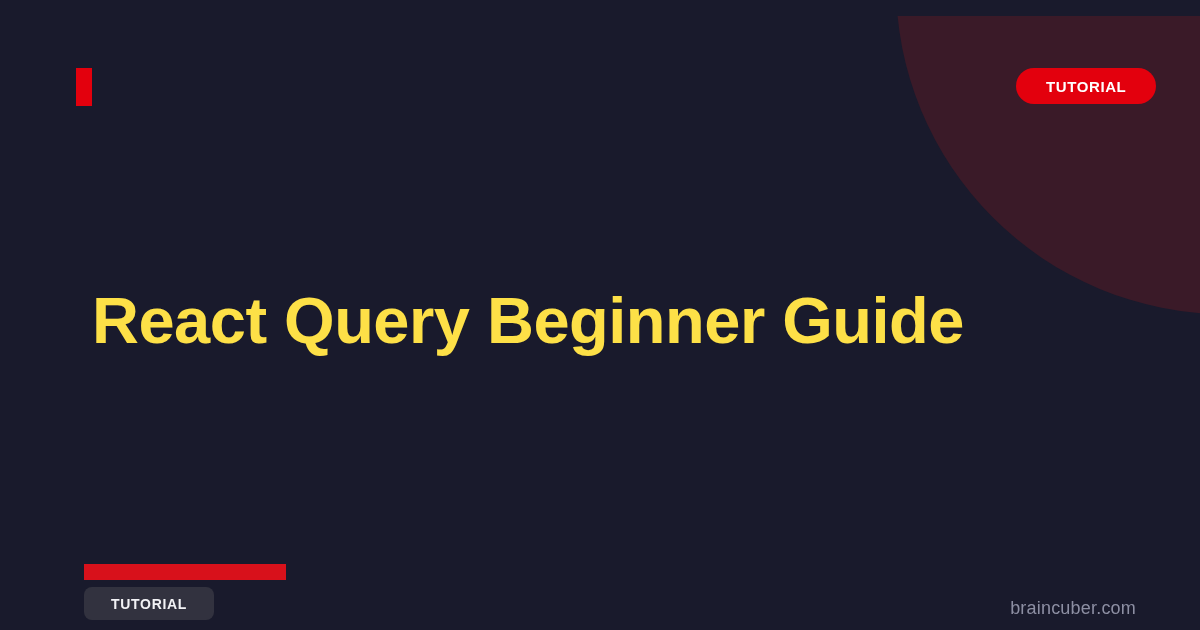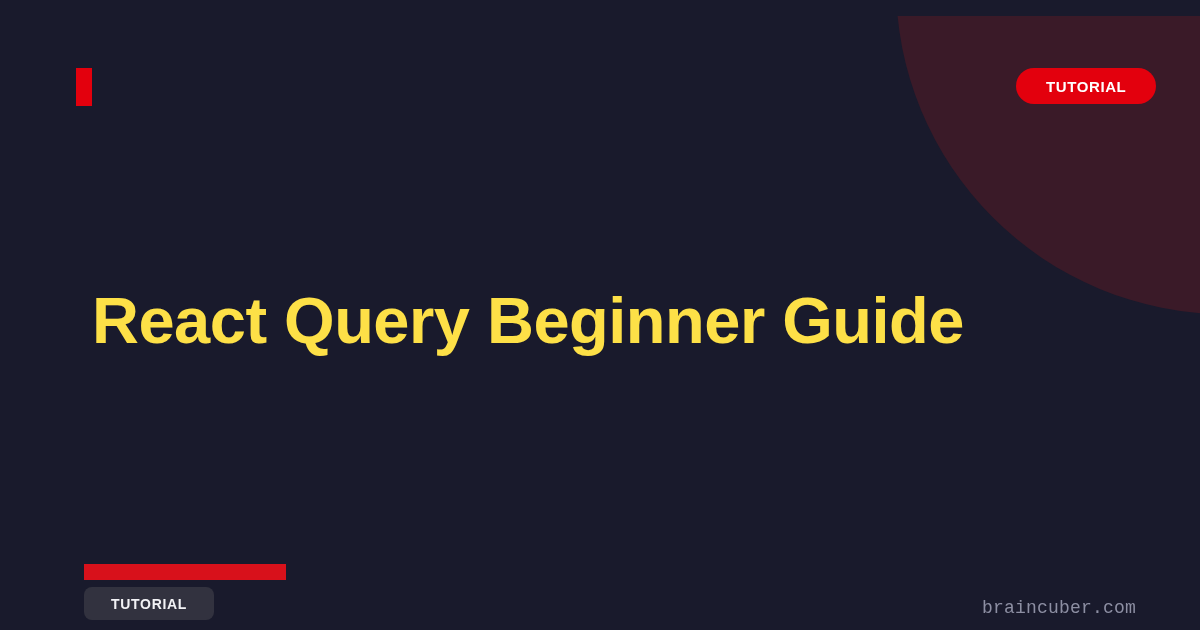--- a/index.html
+++ b/index.html
@@ -110,21 +110,20 @@
   
   .watermark {
     position:absolute;
     right:72px;
     top:574px;
     color:#8d8fa3;
     font-size:18px;
     font-weight:normal;
     letter-spacing:0.2px;
     white-space:nowrap;
-    font-family:Liberation Mono, monospace;
   }
 </style>
 </head>
 <body>
 
 <div class="canvas">
 
   <div class="deco-circle"></div>
 
   <div class="accent-tick"></div>

